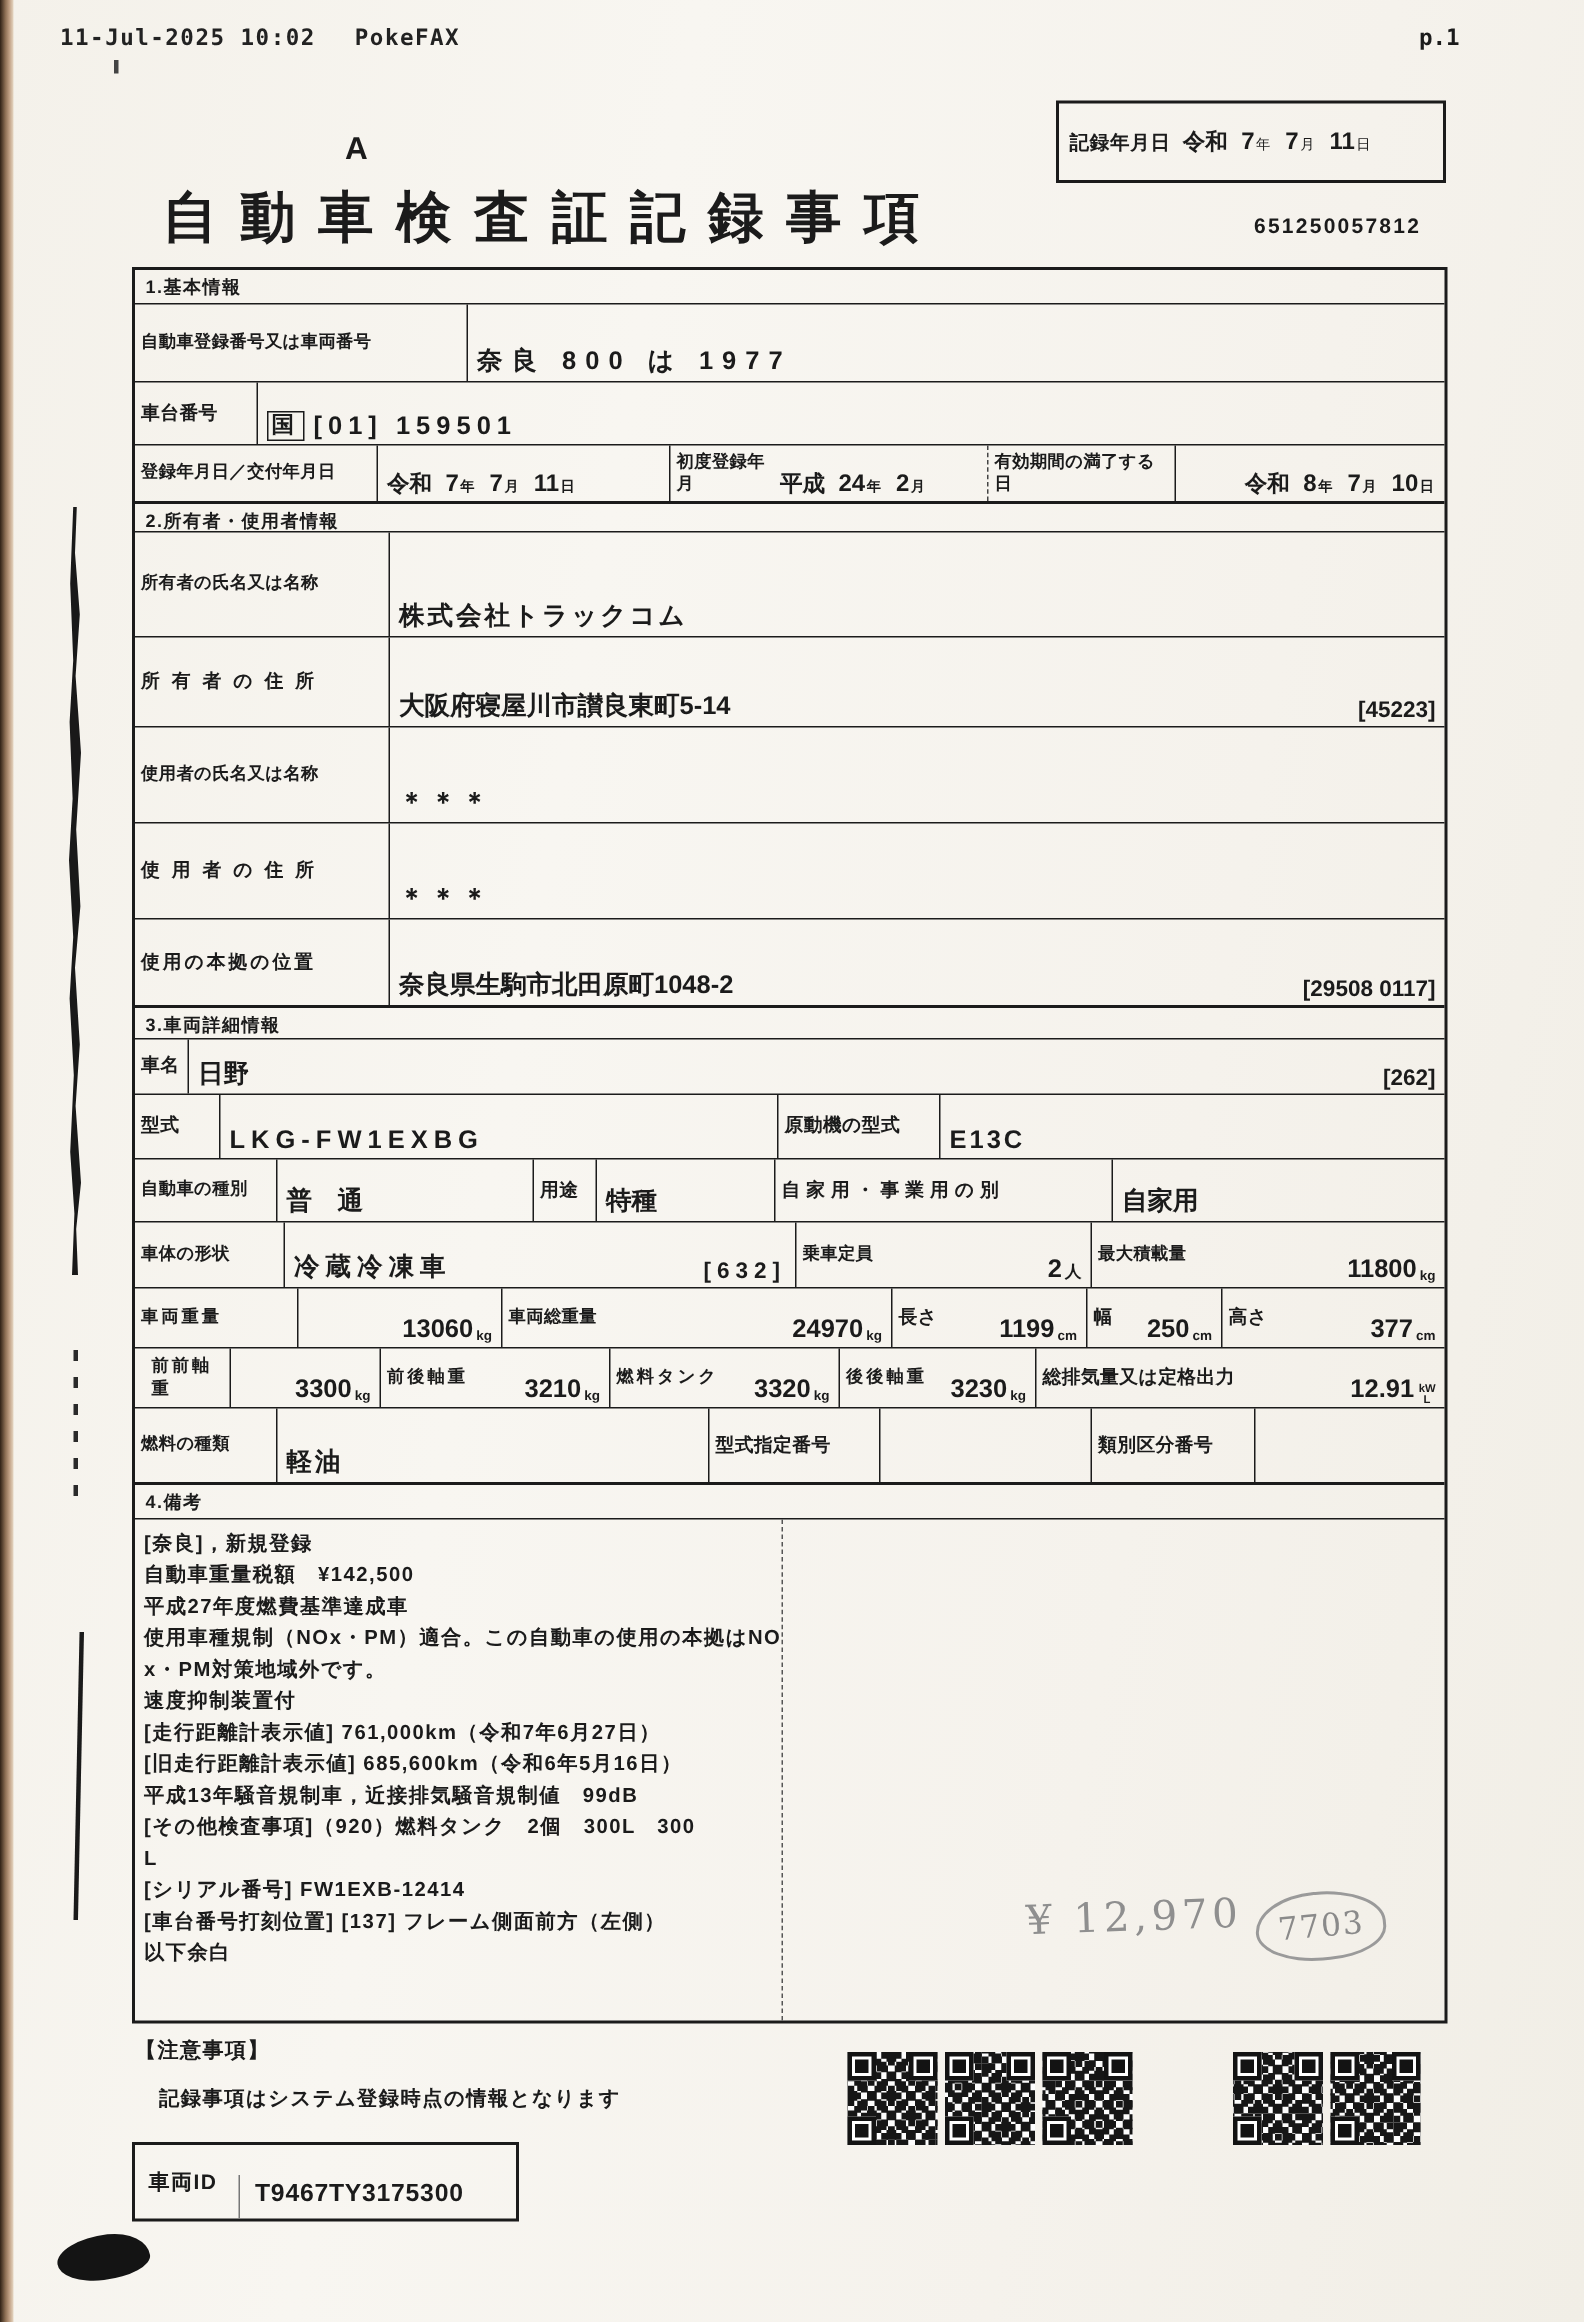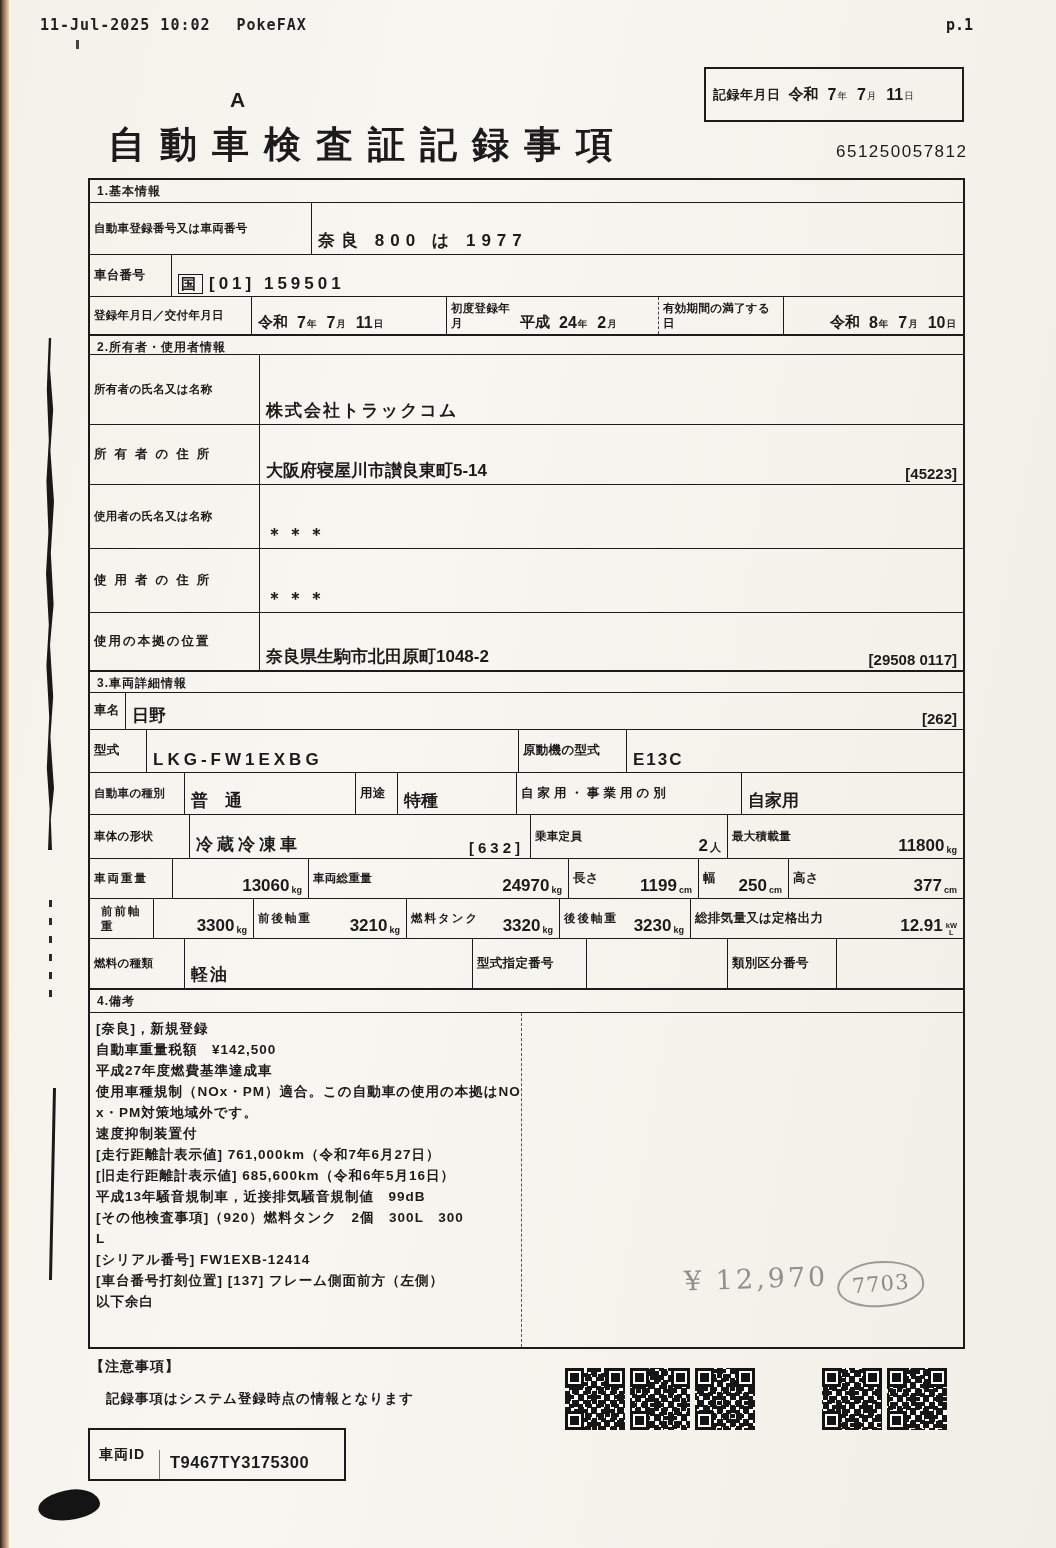--- a/index.html
+++ b/index.html
@@ -29,21 +29,21 @@
   .recbox{position:absolute;left:704px;top:67px;width:260px;height:55px;border:2px solid #1b1b1b;
         box-sizing:border-box;display:flex;align-items:center;padding:0 7px;background:transparent;}
   .recbox .rlabel{font-size:13px;font-weight:800;letter-spacing:.5px;}
   .dateval{display:flex;align-items:flex-end;}
   .era{font-size:15px;font-weight:600;}
   .dn{font-size:16px;font-weight:600;margin-left:9px;}
   .ds{font-size:9.5px;margin:0 1px 1px 1px;}
 
   .marker{position:absolute;left:230px;top:88px;font-size:21px;font-weight:600;}
   .title{position:absolute;left:108px;top:120px;font-size:37px;font-weight:600;letter-spacing:15px;white-space:nowrap;}
-  .docnum{position:absolute;left:836px;top:142px;font-size:17px;letter-spacing:1.5px;font-weight:400;}
+  .docnum{position:absolute;left:836px;top:142px;font-size:14px;letter-spacing:1.5px;font-weight:700;}
 
   
   .tbl{position:absolute;left:88px;top:178px;width:877px;border:2px solid #1b1b1b;box-sizing:border-box;background:transparent;}
   .row{display:flex;box-sizing:border-box;border-top:1.5px solid #1b1b1b;position:relative;}
   .row.first{border-top:none;}
   .row.sec{border-top:2px solid #1b1b1b;}
   .c{box-sizing:border-box;position:relative;display:flex;min-width:0;}
   .bl{border-left:1.5px solid #1b1b1b;}
   .bld{border-left:1.5px dashed #444;}
   .br{border-right:1.5px solid #1b1b1b;}
@@ -239,21 +239,21 @@
           <span class="num">2</span>
           <span class="u" style="font-size:11px;">人</span>
         </div>
       <div class="c lbl" style="width:122px;text-align:center;">最大積載量</div>
       <div class="c val vr" style="flex:1;">
           <span class="num">11800</span>
           <span class="u">kg</span>
         </div>
     </div>
     <div class="row" style="height:40px;">
-      <div class="c lbl br sp2" style="width:83px;">車両重量</div>
+      <div class="c lbl br sp2" style="width:109px;">車両重量</div>
       <div class="c val vr" style="width:135px;">
           <span class="num">13060</span>
           <span class="u">kg</span>
         </div>
       <div class="c lbl bl" style="width:75px;">車両総重量</div>
       <div class="c val vr" style="width:185px;">
           <span class="num">24970</span>
           <span class="u">kg</span>
         </div>
       <div class="c lbl big bl" style="width:40px;">長さ</div>

